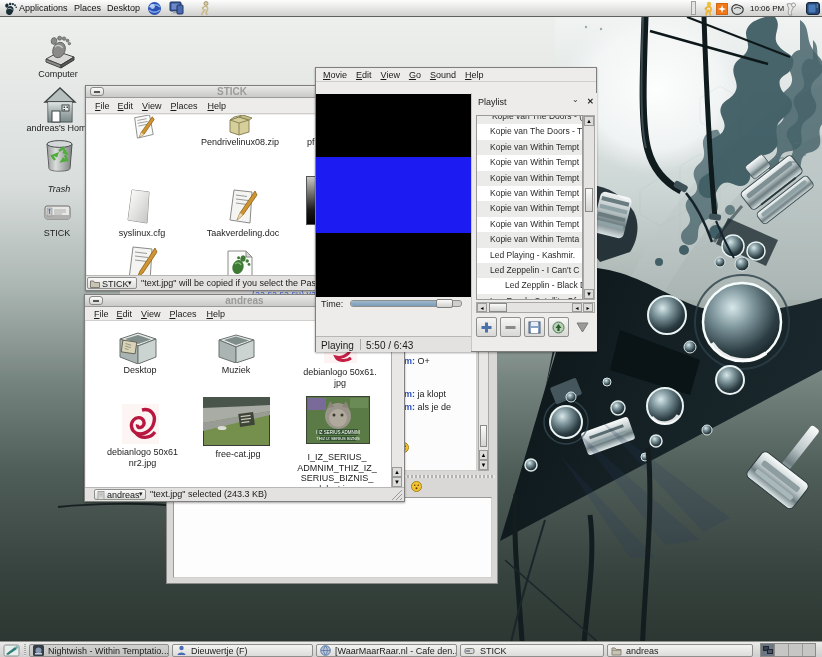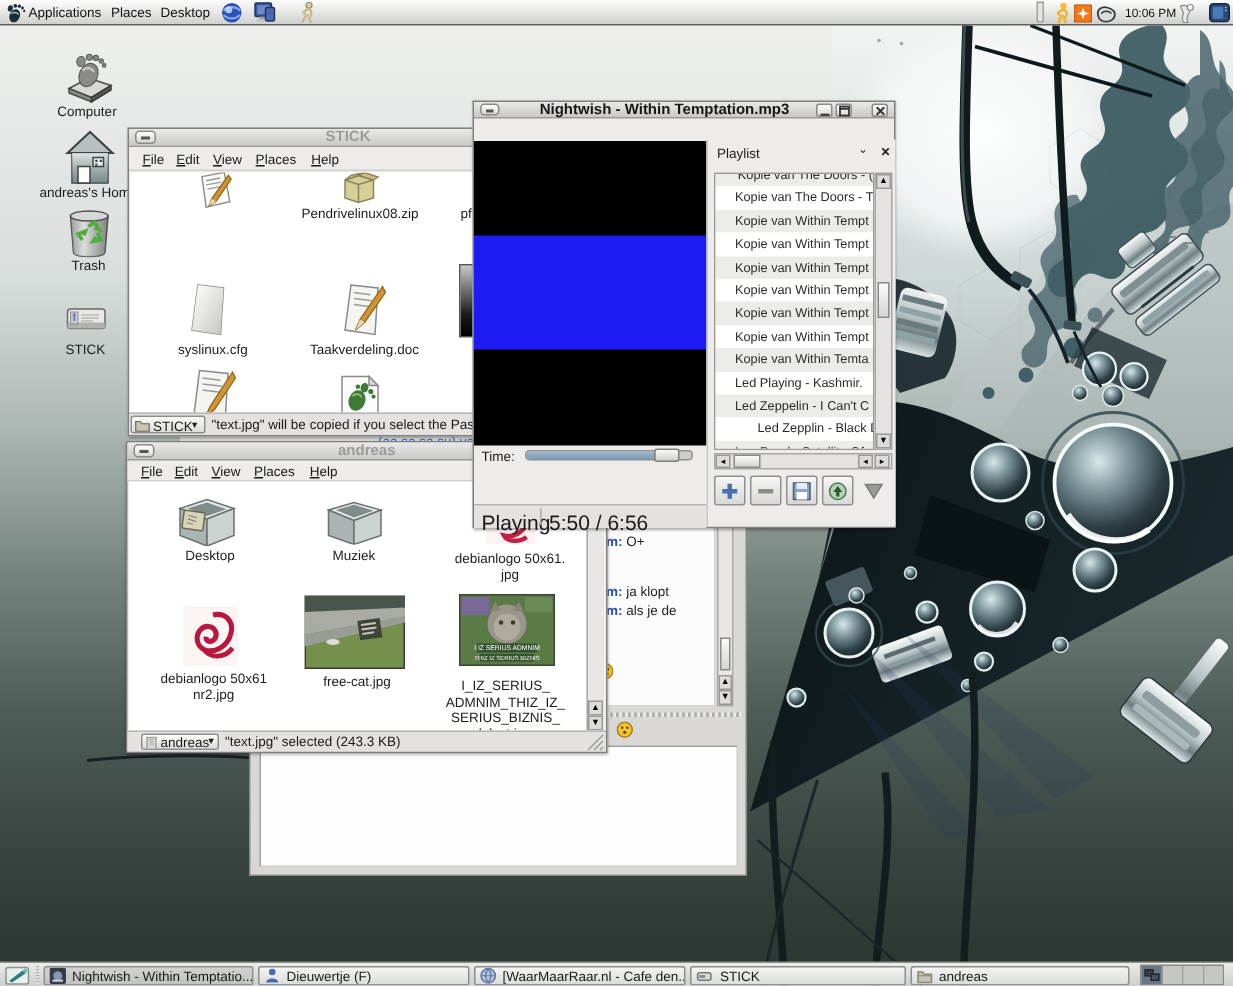--- a/index.html
+++ b/index.html
@@ -231,21 +231,21 @@
       <ellipse cx="15.5" cy="5" rx="12.5" ry="3.4" fill="#d4d8d8" stroke="#4a4e4e"></ellipse>
       <path d="M15 12 L19 9 L22 14 L19 13 M21 16 L23 21 L18 22 L20 19 M11 21 L8 17 L13 15 L12 18" stroke="#4fae3a" stroke-width="2.4" fill="none"></path>
       <defs>
           <linearGradient id="tg" x1="0" y1="0" x2="1" y2="0">
             <stop offset="0" stop-color="#888" stop-opacity="0.5"></stop>
             <stop offset="0.35" stop-color="#fff" stop-opacity="0.55"></stop>
             <stop offset="1" stop-color="#555" stop-opacity="0.5"></stop>
           </linearGradient>
         </defs>
     </svg>
-    <div class="lbl" style="left:19px;top:172px;width:80px;">Trash</div>
+    <div class="lbl" style="left:19px;top:184px;width:80px;font-style:italic;">Trash</div>
     <svg class="abs" style="left:44px;top:205px;" width="27" height="17" viewBox="0 0 27 17">
       <rect x="1" y="1" width="25" height="13" rx="2" fill="#e8e8e6" stroke="#6a6a68"></rect>
       <rect x="1" y="10" width="25" height="4" rx="1.5" fill="#b0b0ae"></rect>
       <rect x="3" y="3" width="5" height="8" fill="#c8c8c6" stroke="#8a8a88" stroke-width="0.6"></rect>
       <path d="M5.5 4 L5.5 9 M4.5 5 L6.5 5" stroke="#3a5fd0" stroke-width="0.8"></path>
       <path d="M10 5 h12 M10 7 h12 M10 9 h8" stroke="#a0a09e" stroke-width="0.8"></path>
     </svg>
     <div class="lbl" style="left:17px;top:228px;width:80px;">STICK</div>
   </div>
 
@@ -433,56 +433,39 @@
         <span class="abs" style="left:44px;top:0px;font-size:7px;">▾</span>
       </div>
       <span class="abs" style="left:65px;top:1px;white-space:nowrap;">"text.jpg" selected (243.3 KB)</span>
       <svg class="abs" style="right:1px;top:1px;" width="12" height="12" viewBox="0 0 12 12">
           <path d="M11 1 L1 11 M11 5 L5 11 M11 9 L9 11" stroke="#9a9a98" stroke-width="1"></path>
         </svg>
     </div>
   </div>
 
   <div class="win" style="left:315px;top:67px;width:282px;height:285px;">
-    <div class="tbar active" style="height:11px;font-size:10px;line-height:11px;padding-right:40px;padding-left:14px;">Nightwish - Within Temptation.mp3<span class="menubtn" style="top:1px;width:13px;height:8px;"></span>
-      <span class="wbtn" style="right:41px;">
-          <svg width="8" height="8" viewBox="0 0 8 8">
-            <path d="M1 6.5 h6" stroke="#333" stroke-width="1.4"></path>
-          </svg>
-        </span>
-      <span class="wbtn" style="right:28px;">
-          <svg width="8" height="8" viewBox="0 0 8 8">
-            <rect x="1" y="1" width="6" height="6" fill="none" stroke="#333" stroke-width="1.2"></rect>
-            <path d="M1 2.5 h6" stroke="#333" stroke-width="1.2"></path>
-          </svg>
-        </span>
-      <span class="wbtn" style="right:4px;">
-          <svg width="8" height="8" viewBox="0 0 8 8">
-            <path d="M1.5 1.5 L6.5 6.5 M6.5 1.5 L1.5 6.5" stroke="#333" stroke-width="1.3"></path>
-          </svg>
-        </span>
-    </div>
+    <div class="mbar" style="height:14px;font-size:9px;padding:2px 0 0 7px;"><span><u>M</u>ovie</span><span style="margin-left:9px;"><u>E</u>dit</span><span style="margin-left:9px;"><u>V</u>iew</span><span style="margin-left:9px;"><u>G</u>o</span><span style="margin-left:9px;"><u>S</u>ound</span><span style="margin-left:9px;"><u>H</u>elp</span></div>
 
     <div class="abs" style="left:0px;top:26px;width:155px;height:203px;background:#000;">
       <div class="abs" style="left:0;top:63px;width:155px;height:76px;background:#1b1bf2;"></div>
     </div>
 
     <div class="abs" style="left:0px;top:229px;width:155px;height:13px;font-size:9px;color:#1a1a1a;">
       <span class="abs" style="left:5px;top:2px;">Time:</span>
       <div class="abs" style="left:34px;top:3px;width:112px;height:7px;background:#cfcecc;border:1px solid #8f8f8d;border-radius:3px;">
         <div class="abs" style="left:0;top:0;width:100px;height:5px;background:linear-gradient(#9fb8cc,#7a9cb8);border-radius:3px;"></div>
         <div class="abs" style="left:85px;top:-2px;width:17px;height:9px;background:linear-gradient(#fafafa,#d0d0ce);border:1px solid #7f7f7d;border-radius:2px;"></div>
       </div>
     </div>
 
 
-    <div class="abs" style="left:0px;top:268px;width:155px;height:16px;background:#e3e2e0;border-top:1px solid #b8b7b5;font-size:14px;color:#1a1a1a;">
+    <div class="abs" style="left:0px;top:268px;width:155px;height:16px;background:#e3e2e0;border-top:1px solid #b8b7b5;font-size:10px;color:#1a1a1a;">
       <span class="abs" style="left:5px;top:3px;">Playing</span>
       <div class="abs" style="left:44px;top:2px;width:1px;height:11px;background:#aaa9a7;"></div>
-      <span class="abs" style="left:50px;top:3px;">5:50 / 6:56</span>
+      <span class="abs" style="left:50px;top:3px;">5:50 / 6:43</span>
     </div>
     <svg class="abs" style="right:1px;bottom:1px;" width="12" height="12" viewBox="0 0 12 12">
         <path d="M11 1 L1 11 M11 5 L5 11 M11 9 L9 11" stroke="#9a9a98" stroke-width="1"></path>
       </svg>
 
     <div class="abs" style="left:155px;top:25px;width:126px;height:258px;background:#edeceb;border-left:1px solid #c8c7c5;">
       <div class="abs" style="left:3px;top:2px;width:120px;height:15px;font-size:9px;color:#1a1a1a;">
         <span class="abs" style="left:3px;top:2px;">Playlist</span>
         <span class="abs" style="left:97px;top:0px;font-size:8px;color:#333;">⌄</span>
         <span class="abs" style="left:112px;top:2px;font-size:8px;color:#222;font-weight:bold;">✕</span>

